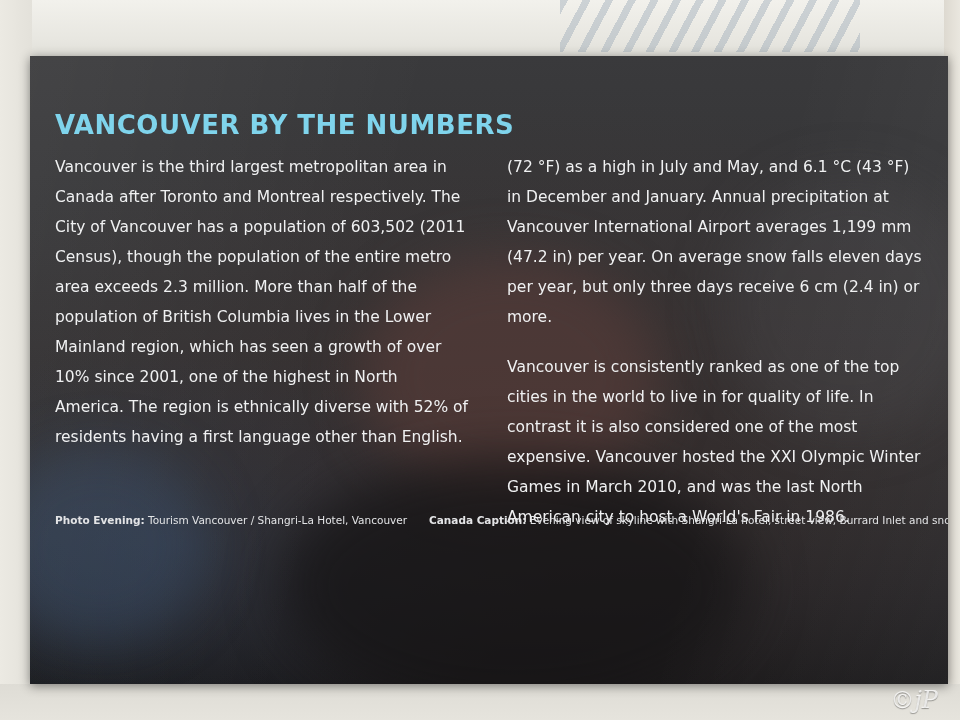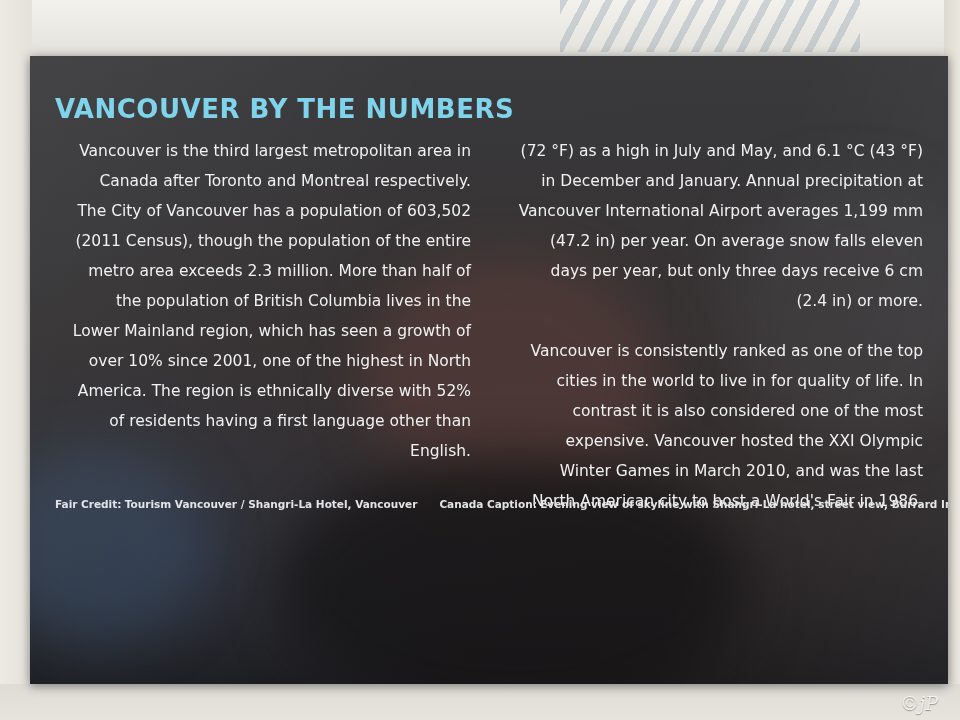--- a/index.html
+++ b/index.html
@@ -103,22 +103,22 @@
   .sheen {
     position: absolute;
     left: 0; top: 0; right: 0; bottom: 0;
     background: linear-gradient(104deg, rgba(255,255,255,0.055) 0%, rgba(255,255,255,0) 38%, rgba(255,255,255,0) 72%, rgba(255,255,255,0.05) 100%);
     pointer-events: none;
   }
 
   
   .card-inner {
     position: absolute;
-    left: 0; top: 0;
-    width: 918px; height: 476px; text-align: right;
+    left: 0; top: 16px;
+    width: 918px; height: 476px;
   }
   #headline {
     position: absolute;
     left: 25px;
     top: 38px;
     color: #7fd4ec;
     font-size: 26px;
     font-weight: bold;
     letter-spacing: 0.5px;
     font-family: "DejaVu Sans", sans-serif;
@@ -129,21 +129,21 @@
     left: 25px;
     top: 80px;
     width: 868px;
     display: flex;
     gap: 36px;
   }
   .col {
     width: 416px;
   }
   .col p {
-    margin: 0 0 20px 11px;
+    margin: 0 0 20px 0;
     color: #f0f1f2;
     font-size: 15.5px;
     line-height: 30px;
     font-family: "DejaVu Sans", sans-serif;
     font-weight: 400;
   }
   .col p:last-child { margin-bottom: 0; }
 
   
   .credits {
@@ -151,30 +151,30 @@
     left: 25px;
     bottom: 22px;
     display: flex;
     align-items: baseline;
     gap: 22px;
     color: #e3e4e6;
     font-size: 10.5px;
     font-family: "DejaVu Sans", sans-serif;
   }
   .credits .lbl { font-weight: bold; }
-  .credits .val { font-weight: 700; }
+  .credits .val { font-weight: 400; }
   .credit-group { white-space: nowrap; }
 
   
   #watermark {
     position: absolute;
     right: 22px;
     bottom: 6px;
     color: rgba(255,255,255,0.78);
-    font-size: 19px;
+    font-size: 24px;
     font-style: italic;
     font-family: "DejaVu Serif", serif;
     text-shadow: 0 1px 1px rgba(0,0,0,.35);
   }
 </style>
 </head>
 <body>
 
 <div id="scene">
 
@@ -201,21 +201,21 @@
           <p>Vancouver is the third largest metropolitan area in Canada after Toronto and Montreal respectively. The City of Vancouver has a population of 603,502 (2011 Census), though the population of the entire metro area exceeds 2.3 million. More than half of the population of British Columbia lives in the Lower Mainland region, which has seen a growth of over 10% since 2001, one of the highest in North America. The region is ethnically diverse with 52% of residents having a first language other than English.</p>
         </div>
         <div class="col">
           <p>(72 °F) as a high in July and May, and 6.1 °C (43 °F) in December and January. Annual precipitation at Vancouver International Airport averages 1,199 mm (47.2 in) per year. On average snow falls eleven days per year, but only three days receive 6 cm (2.4 in) or more.</p>
           <p>Vancouver is consistently ranked as one of the top cities in the world to live in for quality of life. In contrast it is also considered one of the most expensive. Vancouver hosted the XXI Olympic Winter Games in March 2010, and was the last North American city to host a World's Fair in 1986.</p>
         </div>
       </div>
 
       <div class="credits">
         <span class="credit-group">
-          <span class="lbl">Fair Credit:</span>
+          <span class="lbl">Photo Evening:</span>
           <span class="val">Tourism Vancouver / Shangri-La Hotel, Vancouver</span>
         </span>
         <span class="credit-group">
           <span class="lbl">Canada Caption:</span>
           <span class="val">Evening view of skyline with Shangri-La hotel, street view, Burrard Inlet and snowy mountains.</span>
         </span>
       </div>
 
     </div>
   </div>

